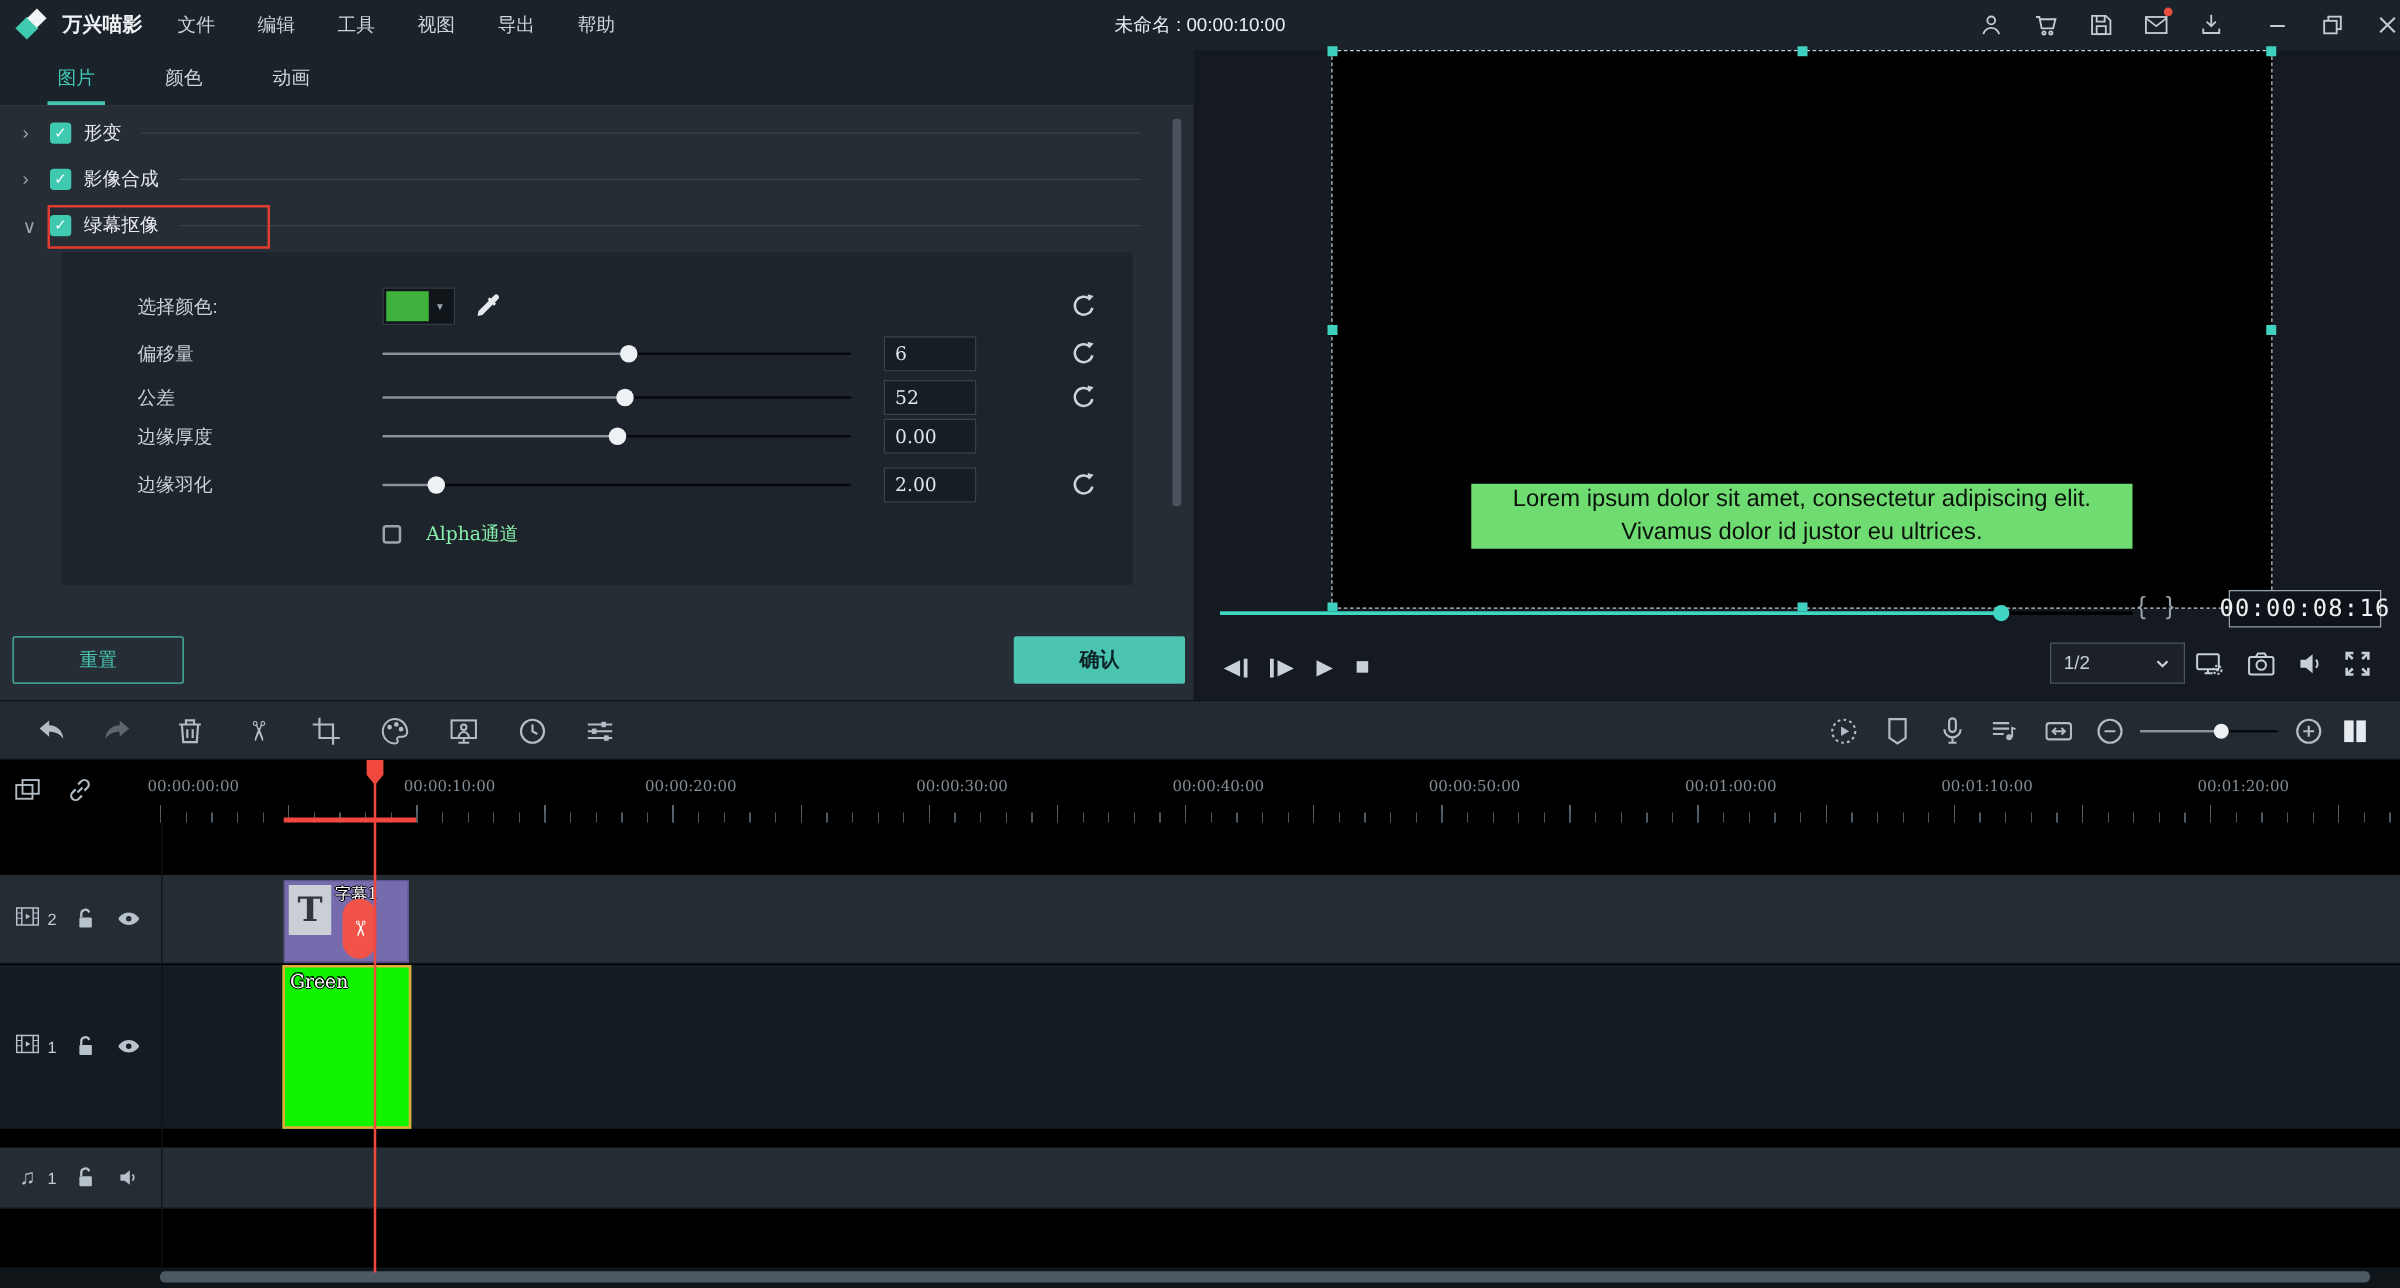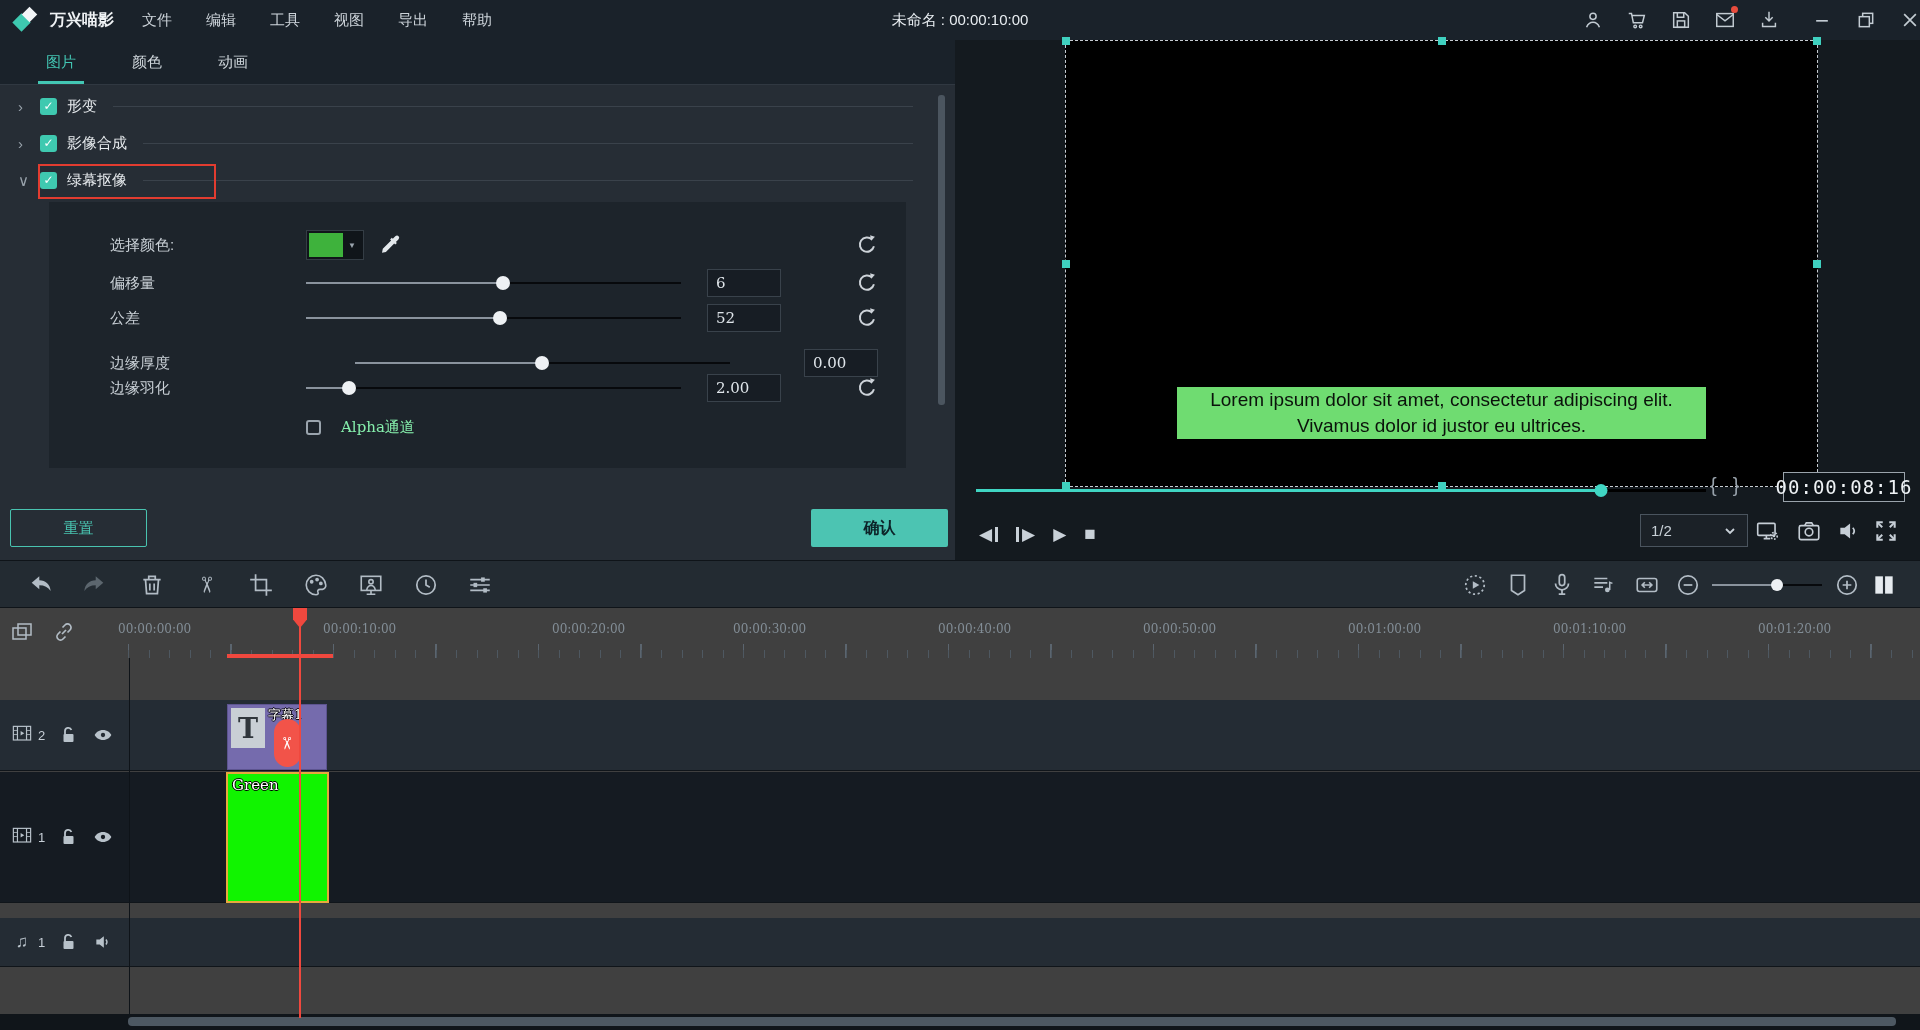--- a/index.html
+++ b/index.html
@@ -73,21 +73,21 @@
   
   .toolbar{left:0;top:560px;width:1920px;height:48px;background:#232b32;border-top:1px solid #0f1419;border-bottom:1px solid #0f1419;}
   .tool{position:absolute;top:11px;width:26px;height:26px;color:#b2bcc5;transform:translateX(-50%);}
   .tool.dim{color:#5c666e;}
   .tool.glyph{font-size:22px;line-height:26px;text-align:center;}
   .zoom-slider{position:absolute;left:1712px;top:23px;width:110px;height:2px;background:#07090c;}
   .zoom-slider .zfill{position:absolute;left:0;top:0;height:2px;background:#8a939d;}
   .zoom-slider .zknob{position:absolute;top:-5px;width:12px;height:12px;border-radius:50%;background:#eef1f4;transform:translateX(-50%);}
 
   
-  .timeline{left:0;top:608px;width:1920px;height:422px;background:#404040;}
+  .timeline{left:0;top:608px;width:1920px;height:422px;background:#000000;}
   .gut-ic{position:absolute;width:24px;height:24px;color:#b2bcc5;top:12px;}
   .ruler-label{position:absolute;top:14px;font-family:"DejaVu Serif",serif;font-size:12px;color:#828d96;white-space:nowrap;}
   .ticks-minor{position:absolute;left:128px;right:0;top:42px;height:8px;background:repeating-linear-gradient(90deg,#4e5861 0 1px,transparent 1px 20.5px);}
   .ticks-major{position:absolute;left:128px;right:0;top:36px;height:14px;background:repeating-linear-gradient(90deg,#5b656f 0 1px,transparent 1px 102.5px);}
   .row-track{position:absolute;left:0;width:100%;}
   .track-head{position:absolute;left:0;top:0;bottom:0;width:130px;display:flex;align-items:center;gap:14px;padding-left:12px;color:#c6ced6;}
   .thead-ic{width:20px;height:20px;color:#b8c2ca;}
   .tnum{font-size:13px;color:#c6ced6;margin-left:-8px;}
   .vline{left:129px;top:50px;bottom:16px;width:1px;background:#0e1318;}
   .red-span{left:227px;top:46px;width:106px;height:4px;background:#f0483e;z-index:6;}
@@ -251,21 +251,21 @@
         </div>
         <div class="valbox">52</div>
         <div class="reset">
             <svg viewBox="0 0 20 20" fill="none" stroke="currentColor" stroke-width="1.8">
               <path d="M16.3 11.2A6.5 6.5 0 1 1 14.6 5"></path>
               <polygon points="12.8,1.2 17.2,2.6 13.8,6.2" fill="currentColor" stroke="none"></polygon>
             </svg>
           </div>
       </div>
 
-      <div class="cp-row" style="top:146px;justify-content:space-between;">
+      <div class="cp-row" style="top:132px;">
         <div class="cp-label">边缘厚度</div>
         <div class="slider">
           <div class="track"></div>
           <div class="fill" style="width: 50%;"></div>
           <div class="knob" style="left: 50%;"></div>
         </div>
         <div class="valbox">0.00</div>
       </div>
 
       <div class="cp-row" style="top:171px;">
@@ -499,21 +499,21 @@
     <div class="gut-ic" style="left:52px;">
       <svg viewBox="0 0 24 24" fill="none" stroke="currentColor" stroke-width="1.7">
           <path d="M10 14l4-4"></path>
           <path d="M8.5 11.5 6 14a3.5 3.5 0 0 0 5 5l2.5-2.5"></path>
           <path d="M15.5 12.5 18 10a3.5 3.5 0 0 0-5-5l-2.5 2.5"></path>
         </svg>
     </div>
 
     <span class="ruler-label" style="left:118px;">00:00:00:00</span>
     <span class="ruler-label" style="left:323px;">00:00:10:00</span>
-    <span class="ruler-label" style="left:552px;">00:00:20:00</span>
+    <span class="ruler-label" style="left:516px;">00:00:20:00</span>
     <span class="ruler-label" style="left:733px;">00:00:30:00</span>
     <span class="ruler-label" style="left:938px;">00:00:40:00</span>
     <span class="ruler-label" style="left:1143px;">00:00:50:00</span>
     <span class="ruler-label" style="left:1348px;">00:01:00:00</span>
     <span class="ruler-label" style="left:1553px;">00:01:10:00</span>
     <span class="ruler-label" style="left:1758px;">00:01:20:00</span>
     <div class="ticks-major"></div>
     <div class="ticks-minor"></div>
     <div class="abs red-span"></div>
 

